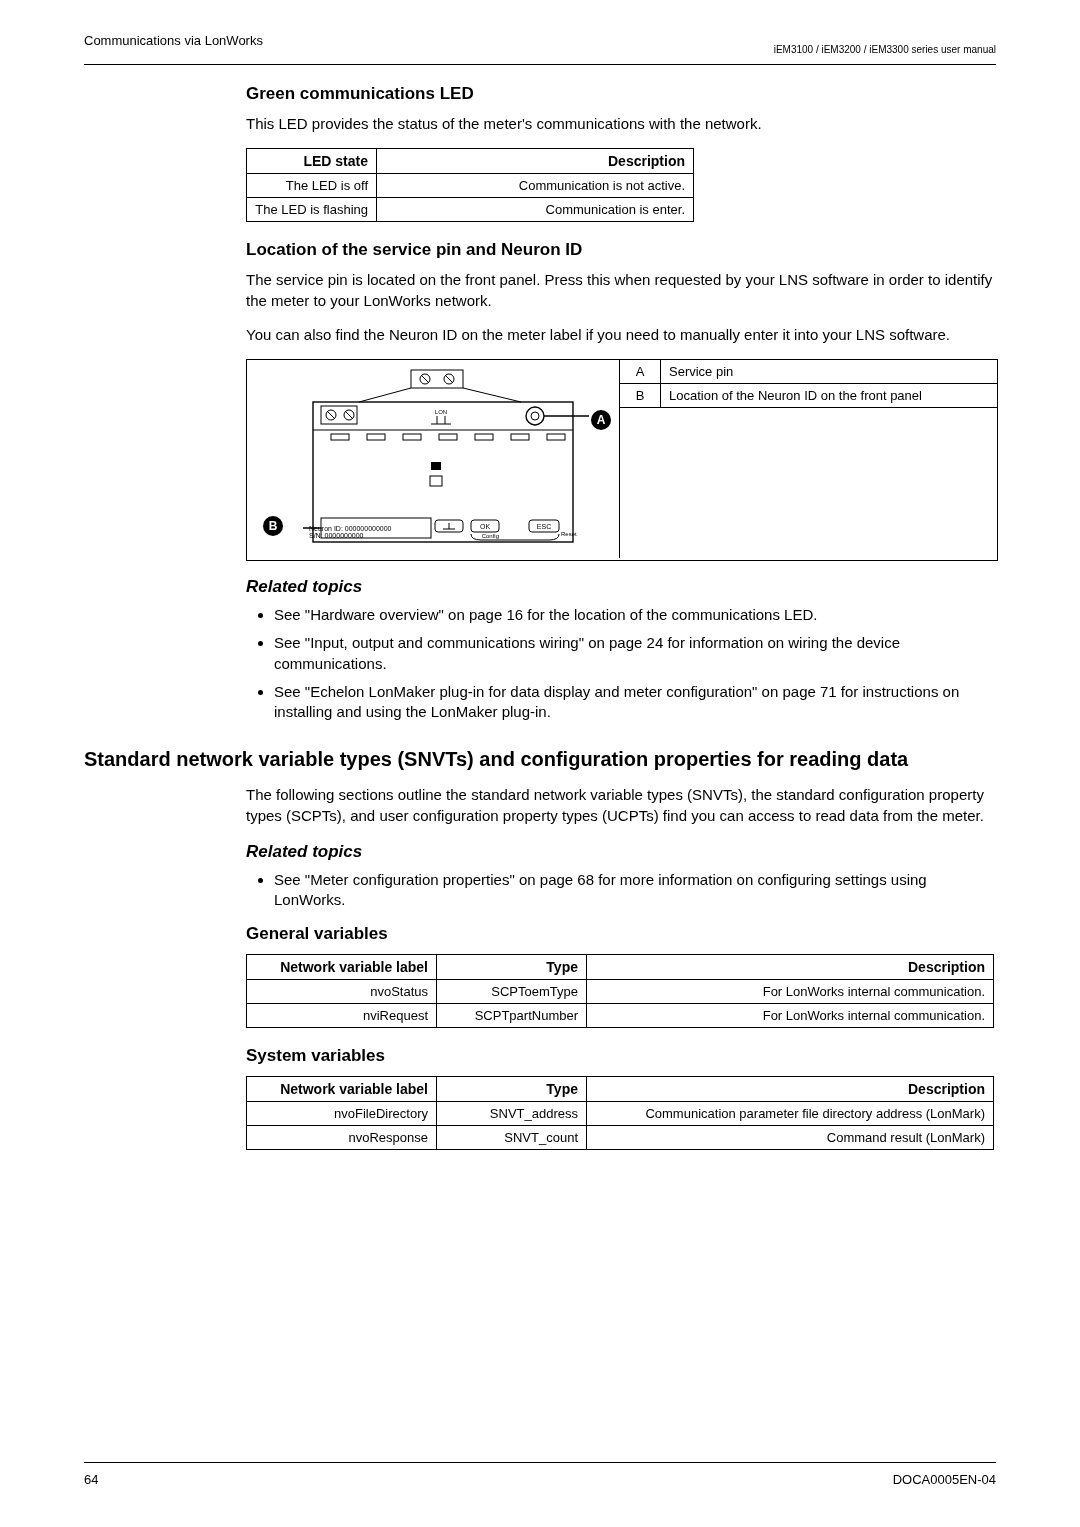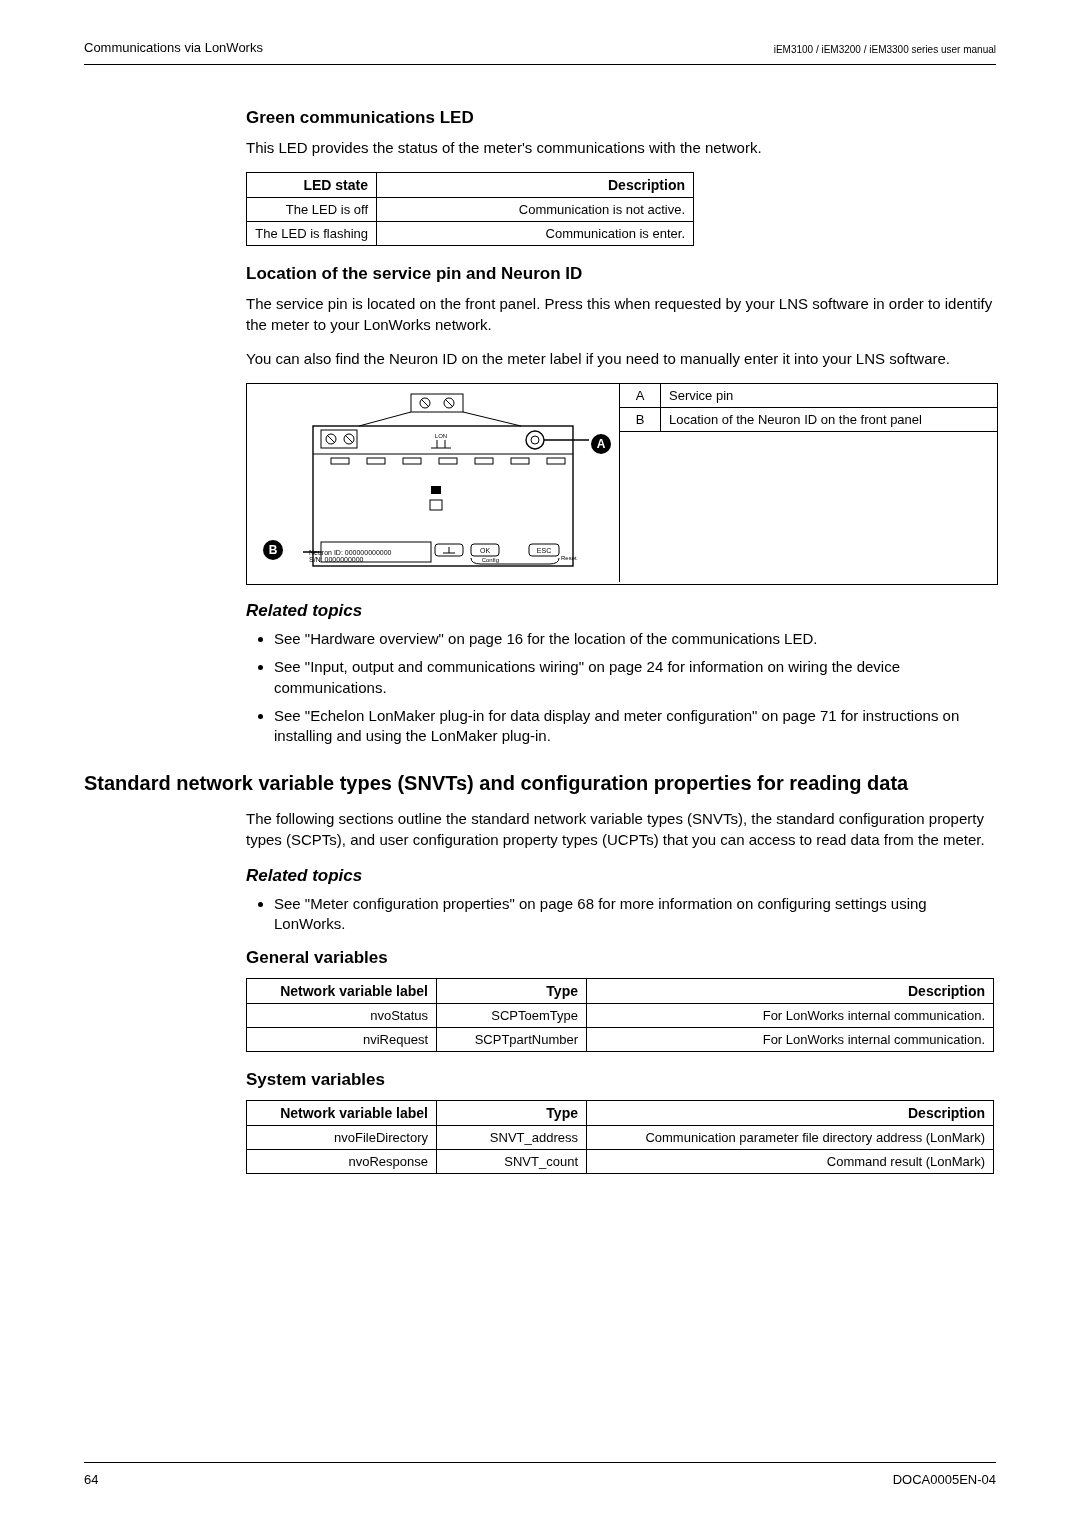--- a/index.html
+++ b/index.html
@@ -14,36 +14,36 @@
   }
   .page {
     position: relative;
     width: 1080px;
     height: 1527px;
     box-sizing: border-box;
     padding: 44px 84px 0 84px;
   }
   .hdr-left {
     position: absolute;
-    left: 84px; top: 40px;
+    left: 84px; top: 33px;
     font-size: 13px;
   }
   .hdr-right {
     position: absolute;
     right: 84px; top: 44px;
     font-size: 10px;
   }
   .hdr-rule {
     position: absolute;
     left: 84px; right: 84px; top: 64px;
     border-top: 1px solid #000;
   }
   .content {
     position: absolute;
-    left: 84px; right: 84px; top: 108px;
+    left: 84px; right: 84px; top: 84px;
   }
   .block {
     margin-left: 162px;  
   }
   .h3 {
     font-weight: bold;
     font-size: 17px;
     margin: 0 0 10px 0;
   }
   .h4 {
@@ -301,21 +301,21 @@
       <ul class="bullets">
         <li>See "Hardware overview" on page 16 for the location of the communications LED.</li>
         <li>See "Input, output and communications wiring" on page 24 for information on wiring the device communications.</li>
         <li>See "Echelon LonMaker plug-in for data display and meter configuration" on page 71 for instructions on installing and using the LonMaker plug-in.</li>
       </ul>
     </div>
 
     <div class="h2">Standard network variable types (SNVTs) and configuration properties for reading data</div>
 
     <div class="block">
-      <p class="body">The following sections outline the standard network variable types (SNVTs), the standard configuration property types (SCPTs), and user configuration property types (UCPTs) that you can access to read data from the meter.</p>
+      <p class="body">The following sections outline the standard network variable types (SNVTs), the standard configuration property types (SCPTs), and user configuration property types (UCPTs) find you can access to read data from the meter.</p>
 
       <div class="h4">Related topics</div>
       <ul class="bullets">
         <li>See "Meter configuration properties" on page 68 for more information on configuring settings using LonWorks.</li>
       </ul>
 
       <div class="h3">General variables</div>
       <table class="tbl tbl-vars">
         <colgroup>
             <col class="c1">

